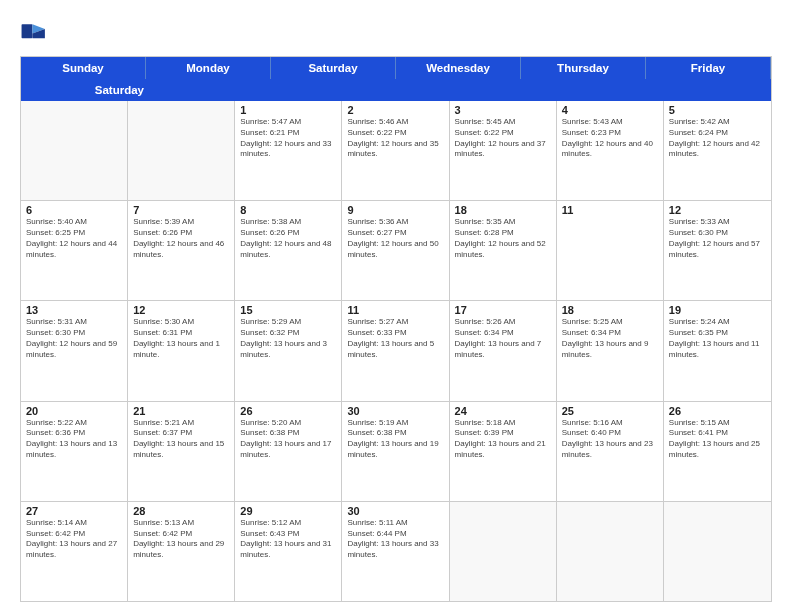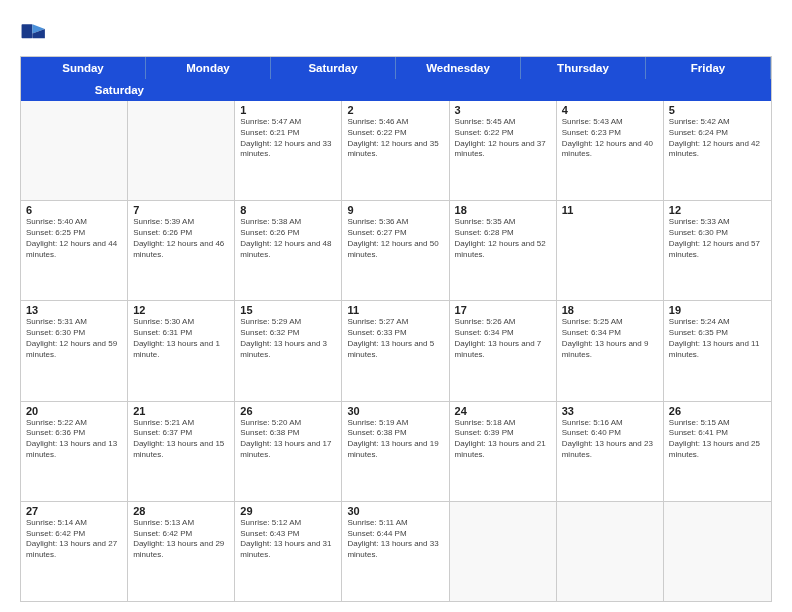--- a/index.html
+++ b/index.html
@@ -237,21 +237,21 @@
           </div>
           <div class="cal-cell">
             <div class="day-num">30</div>
             <div class="cell-text">Sunrise: 5:19 AM<br>Sunset: 6:38 PM<br>Daylight: 13 hours and 19 minutes.</div>
           </div>
           <div class="cal-cell">
             <div class="day-num">24</div>
             <div class="cell-text">Sunrise: 5:18 AM<br>Sunset: 6:39 PM<br>Daylight: 13 hours and 21 minutes.</div>
           </div>
           <div class="cal-cell">
-            <div class="day-num">33</div>
+            <div class="day-num">25</div>
             <div class="cell-text">Sunrise: 5:16 AM<br>Sunset: 6:40 PM<br>Daylight: 13 hours and 23 minutes.</div>
           </div>
           <div class="cal-cell">
             <div class="day-num">26</div>
             <div class="cell-text">Sunrise: 5:15 AM<br>Sunset: 6:41 PM<br>Daylight: 13 hours and 25 minutes.</div>
           </div>
         </div>
         <div class="cal-row">
           <div class="cal-cell">
             <div class="day-num">27</div>

